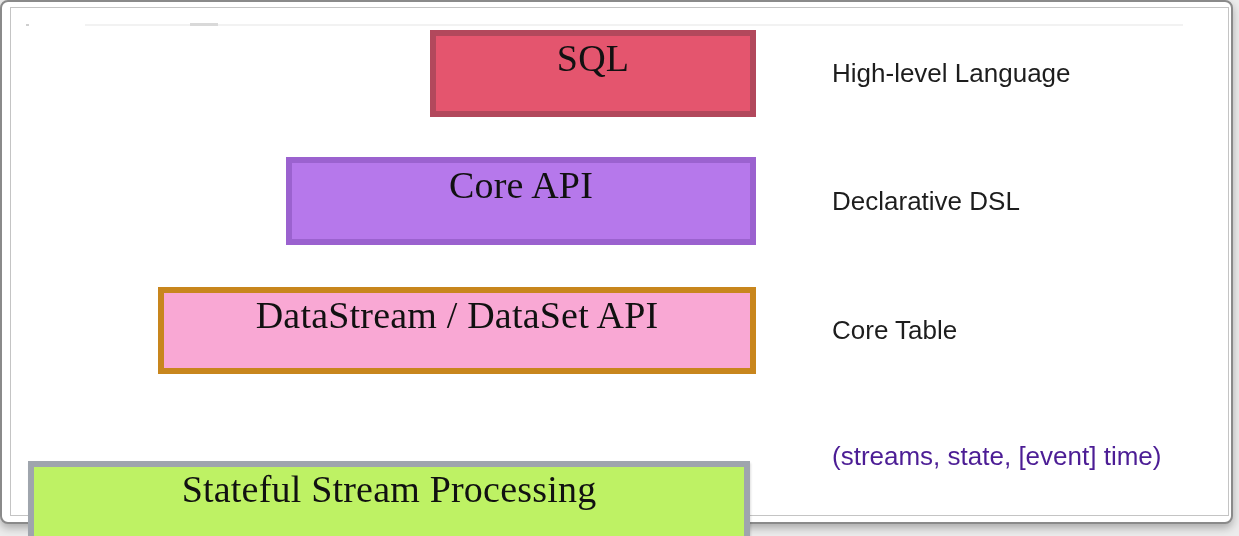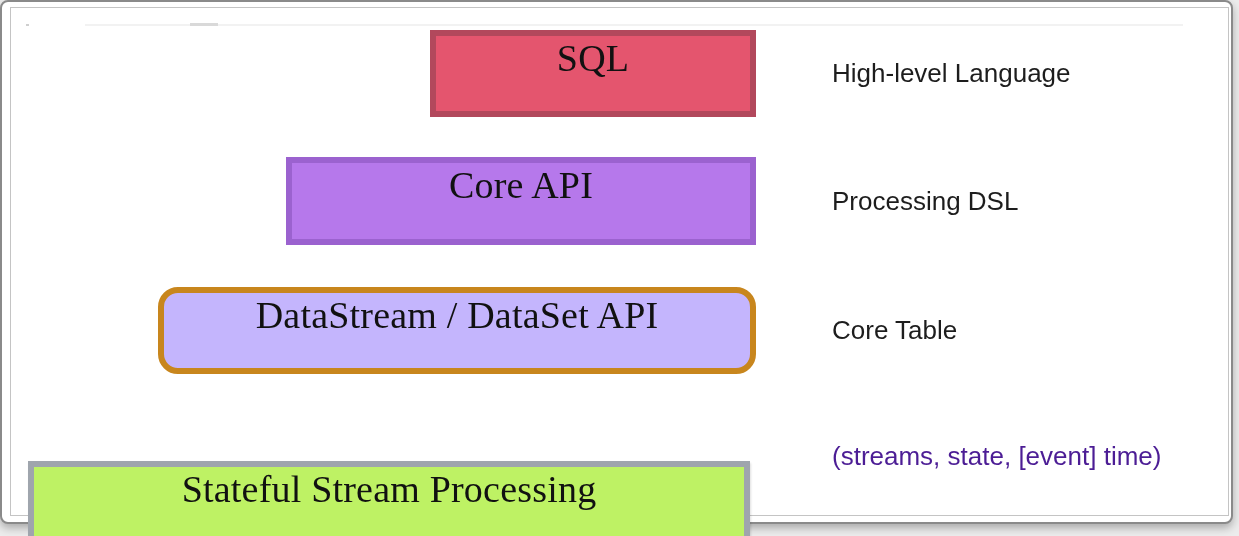--- a/index.html
+++ b/index.html
@@ -111,24 +111,24 @@
     <span style="color: rgb(17, 17, 17);">SQL</span>
   </div>
   <div class="side-label side-0">
     <span style="color: rgb(29, 29, 29);">High-level Language</span>
   </div>
 
   <div class="layer-box box-table" style="background-color: rgb(182, 120, 235); border-color: rgb(155, 98, 207);">
     <span style="color: rgb(17, 17, 17);">Core API</span>
   </div>
   <div class="side-label side-1">
-    <span style="color: rgb(29, 29, 29);">Processing DSL</span>
+    <span style="color: rgb(29, 29, 29);">Declarative DSL</span>
   </div>
 
-  <div class="layer-box box-ds" style="background-color: #c4b5fd; border-color: rgb(200, 134, 29); border-radius: 20px;">
+  <div class="layer-box box-ds" style="background-color: #f9a8d4; border-color: rgb(200, 134, 29);">
     <span style="color: rgb(17, 17, 17);">DataStream / DataSet API</span>
   </div>
   <div class="side-label side-2">
     <span style="color: rgb(29, 29, 29);">Core Table</span>
   </div>
 
   <div class="layer-box box-ss" style="background-color: #bef264; border-color: rgb(159, 165, 173); margin-top: 48px;">
     <span style="color: rgb(17, 17, 17);">Stateful Stream Processing</span>
   </div>
   <div class="side-label side-3">

